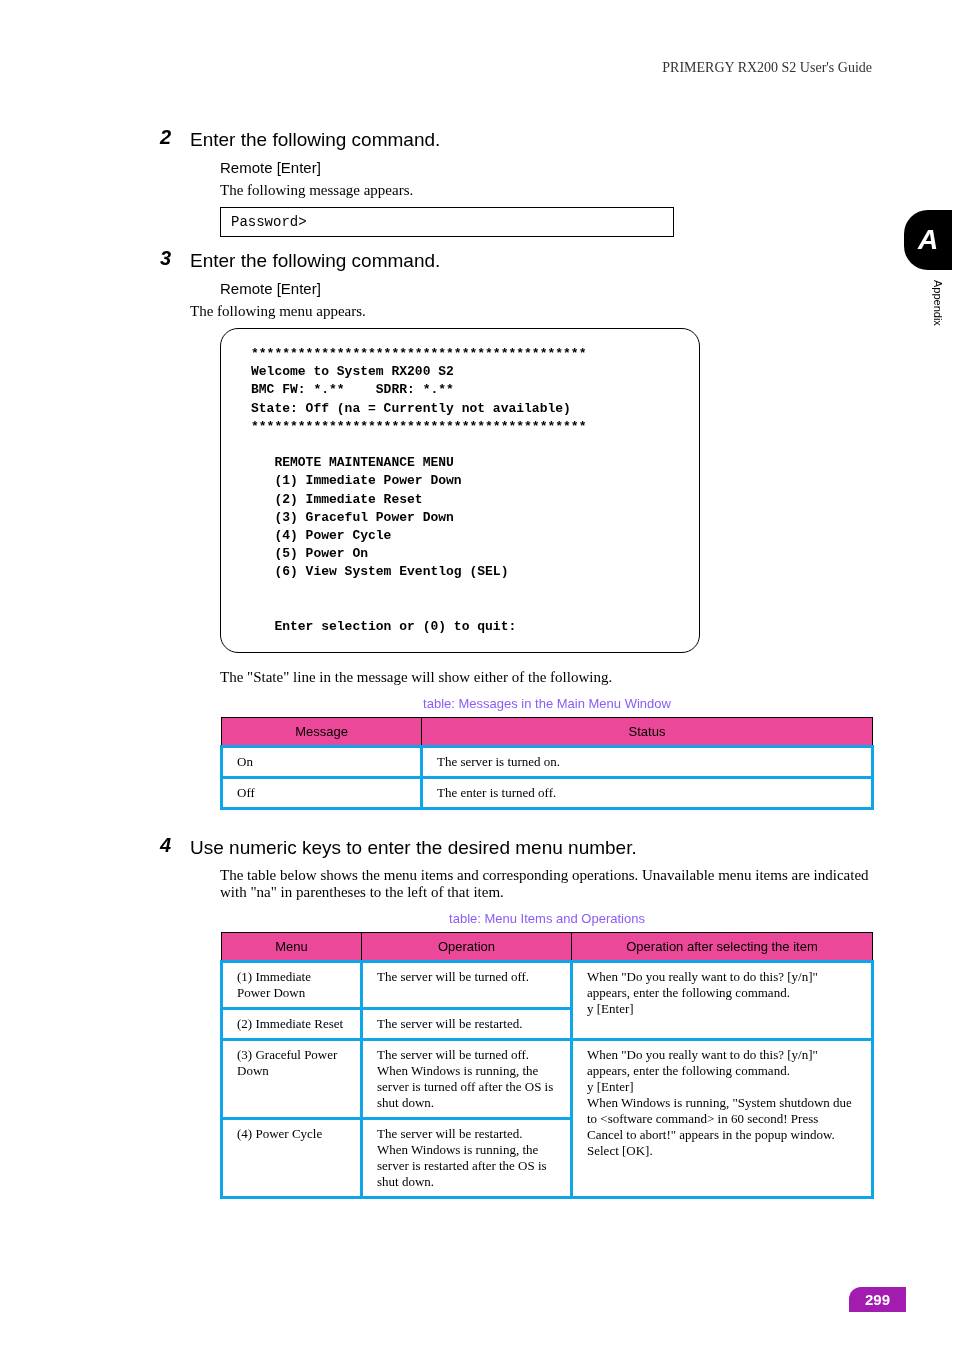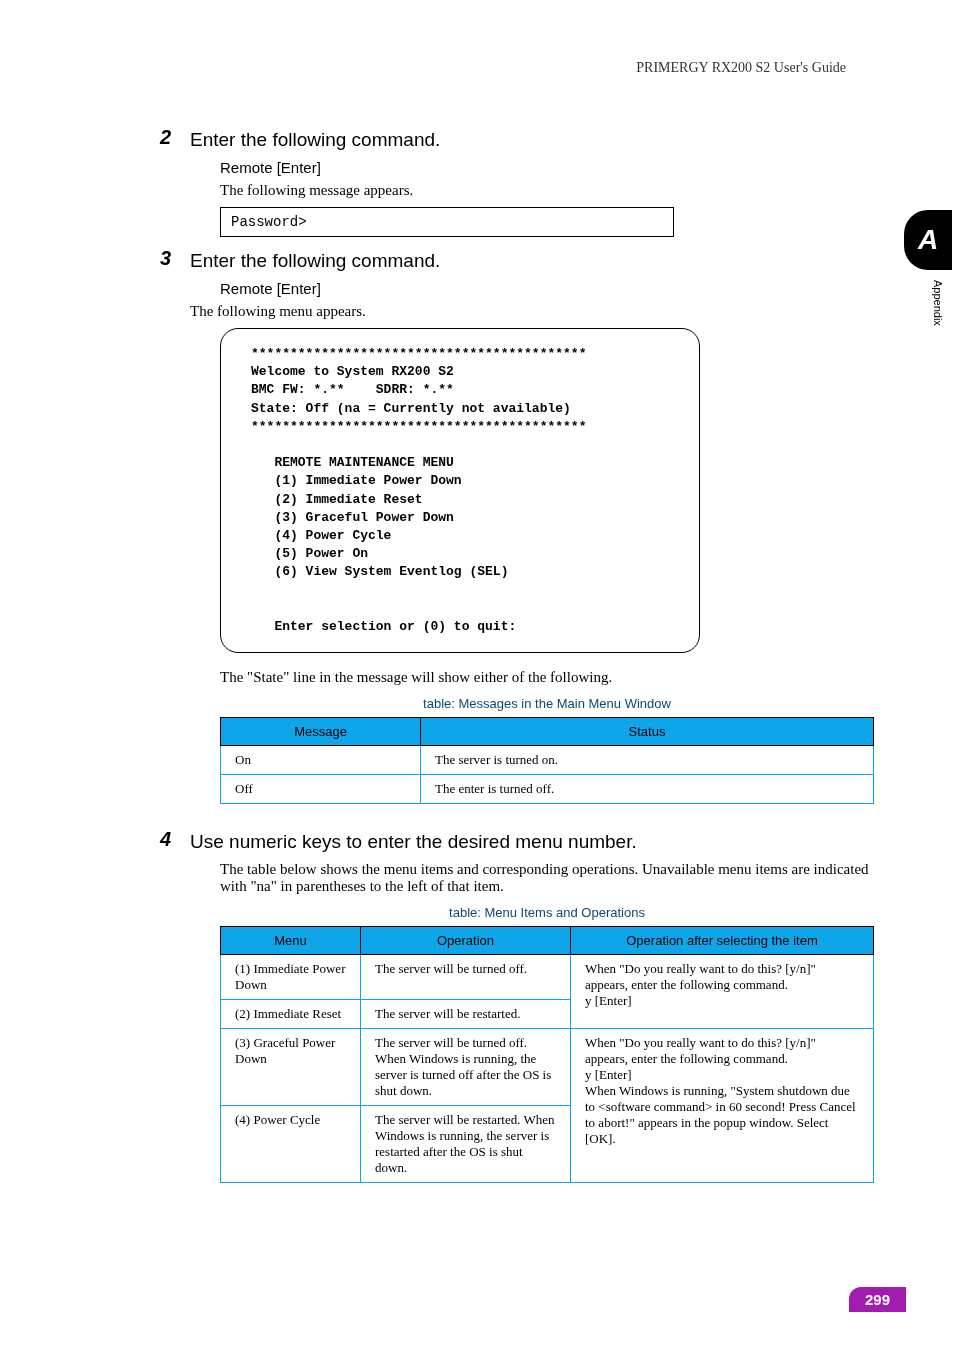--- a/index.html
+++ b/index.html
@@ -9,21 +9,21 @@
       height: 1348px;
       background: #fff;
       position: relative;
       padding: 60px 80px 60px 160px;
     }
     .header-text {
       text-align: right;
       font-size: 14px;
       color: #333;
       margin-bottom: 50px;
-      margin-right: 28px;
+      margin-right: 2px;
     }
     .side-tab {
       position: absolute;
       right: 0;
       top: 210px;
       width: 50px;
       height: 200px;
     }
     .tab-black {
       background: #000;
@@ -92,41 +92,41 @@
       font-family: "Courier New", monospace;
       font-size: 13px;
       font-weight: bold;
       width: 480px;
       margin-top: 8px;
       margin-bottom: 16px;
       white-space: pre;
       line-height: 1.4;
     }
     .table-caption {
-      color: #0c4a6e;
+      color: #8b5cf6;
       font-family: Arial, sans-serif;
       font-size: 13px;
       text-align: center;
       margin: 10px 0 6px 0;
     }
     table {
       border-collapse: collapse;
       width: 100%;
       font-size: 13px;
     }
     th {
-      background: #0ea5e9;
+      background: #ec4899;
       border: 1px solid #000;
       padding: 6px 10px;
       font-family: Arial, sans-serif;
       font-weight: normal;
       text-align: center;
     }
     td {
-      border: 1px solid #0ea5e9;
+      border: 3px solid #0ea5e9;
       padding: 6px 14px;
       vertical-align: top;
     }
     .table1 {
       margin-bottom: 24px;
     }
     .table1 th:first-child { width: 200px; }
     .table2 th:nth-child(1) { width: 140px; }
     .table2 th:nth-child(2) { width: 210px; }
     .footer-pagenum {

